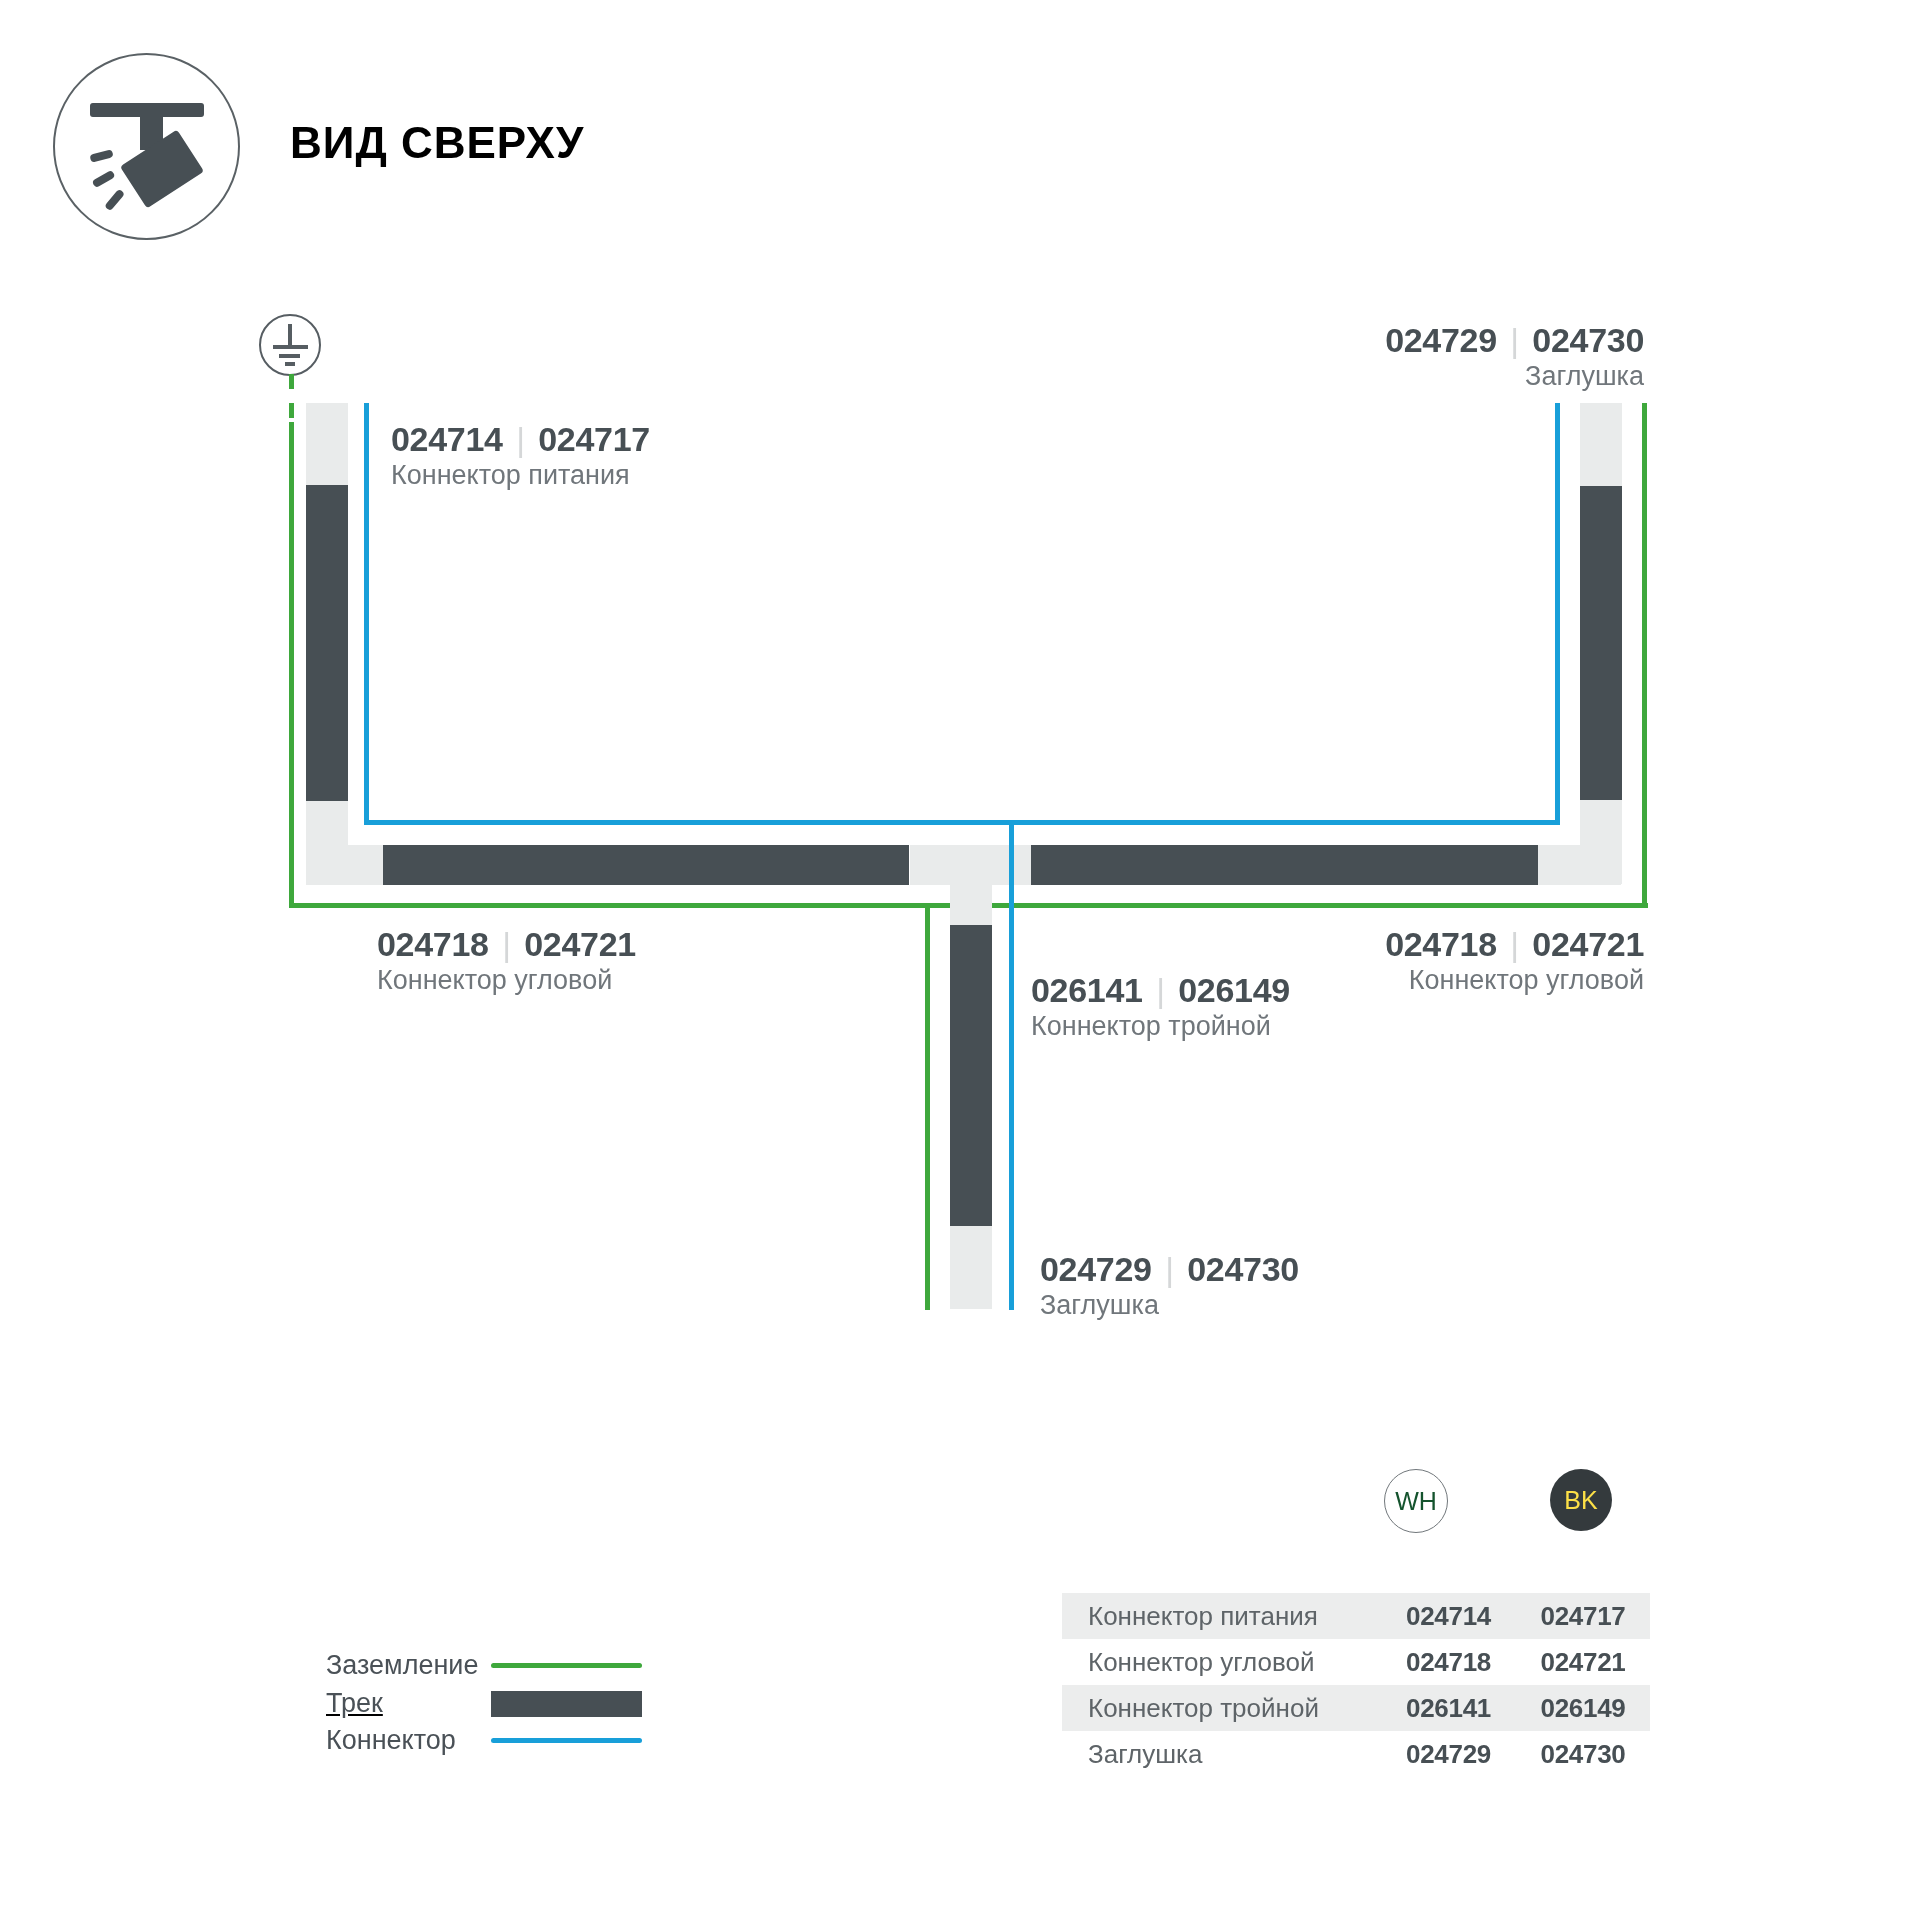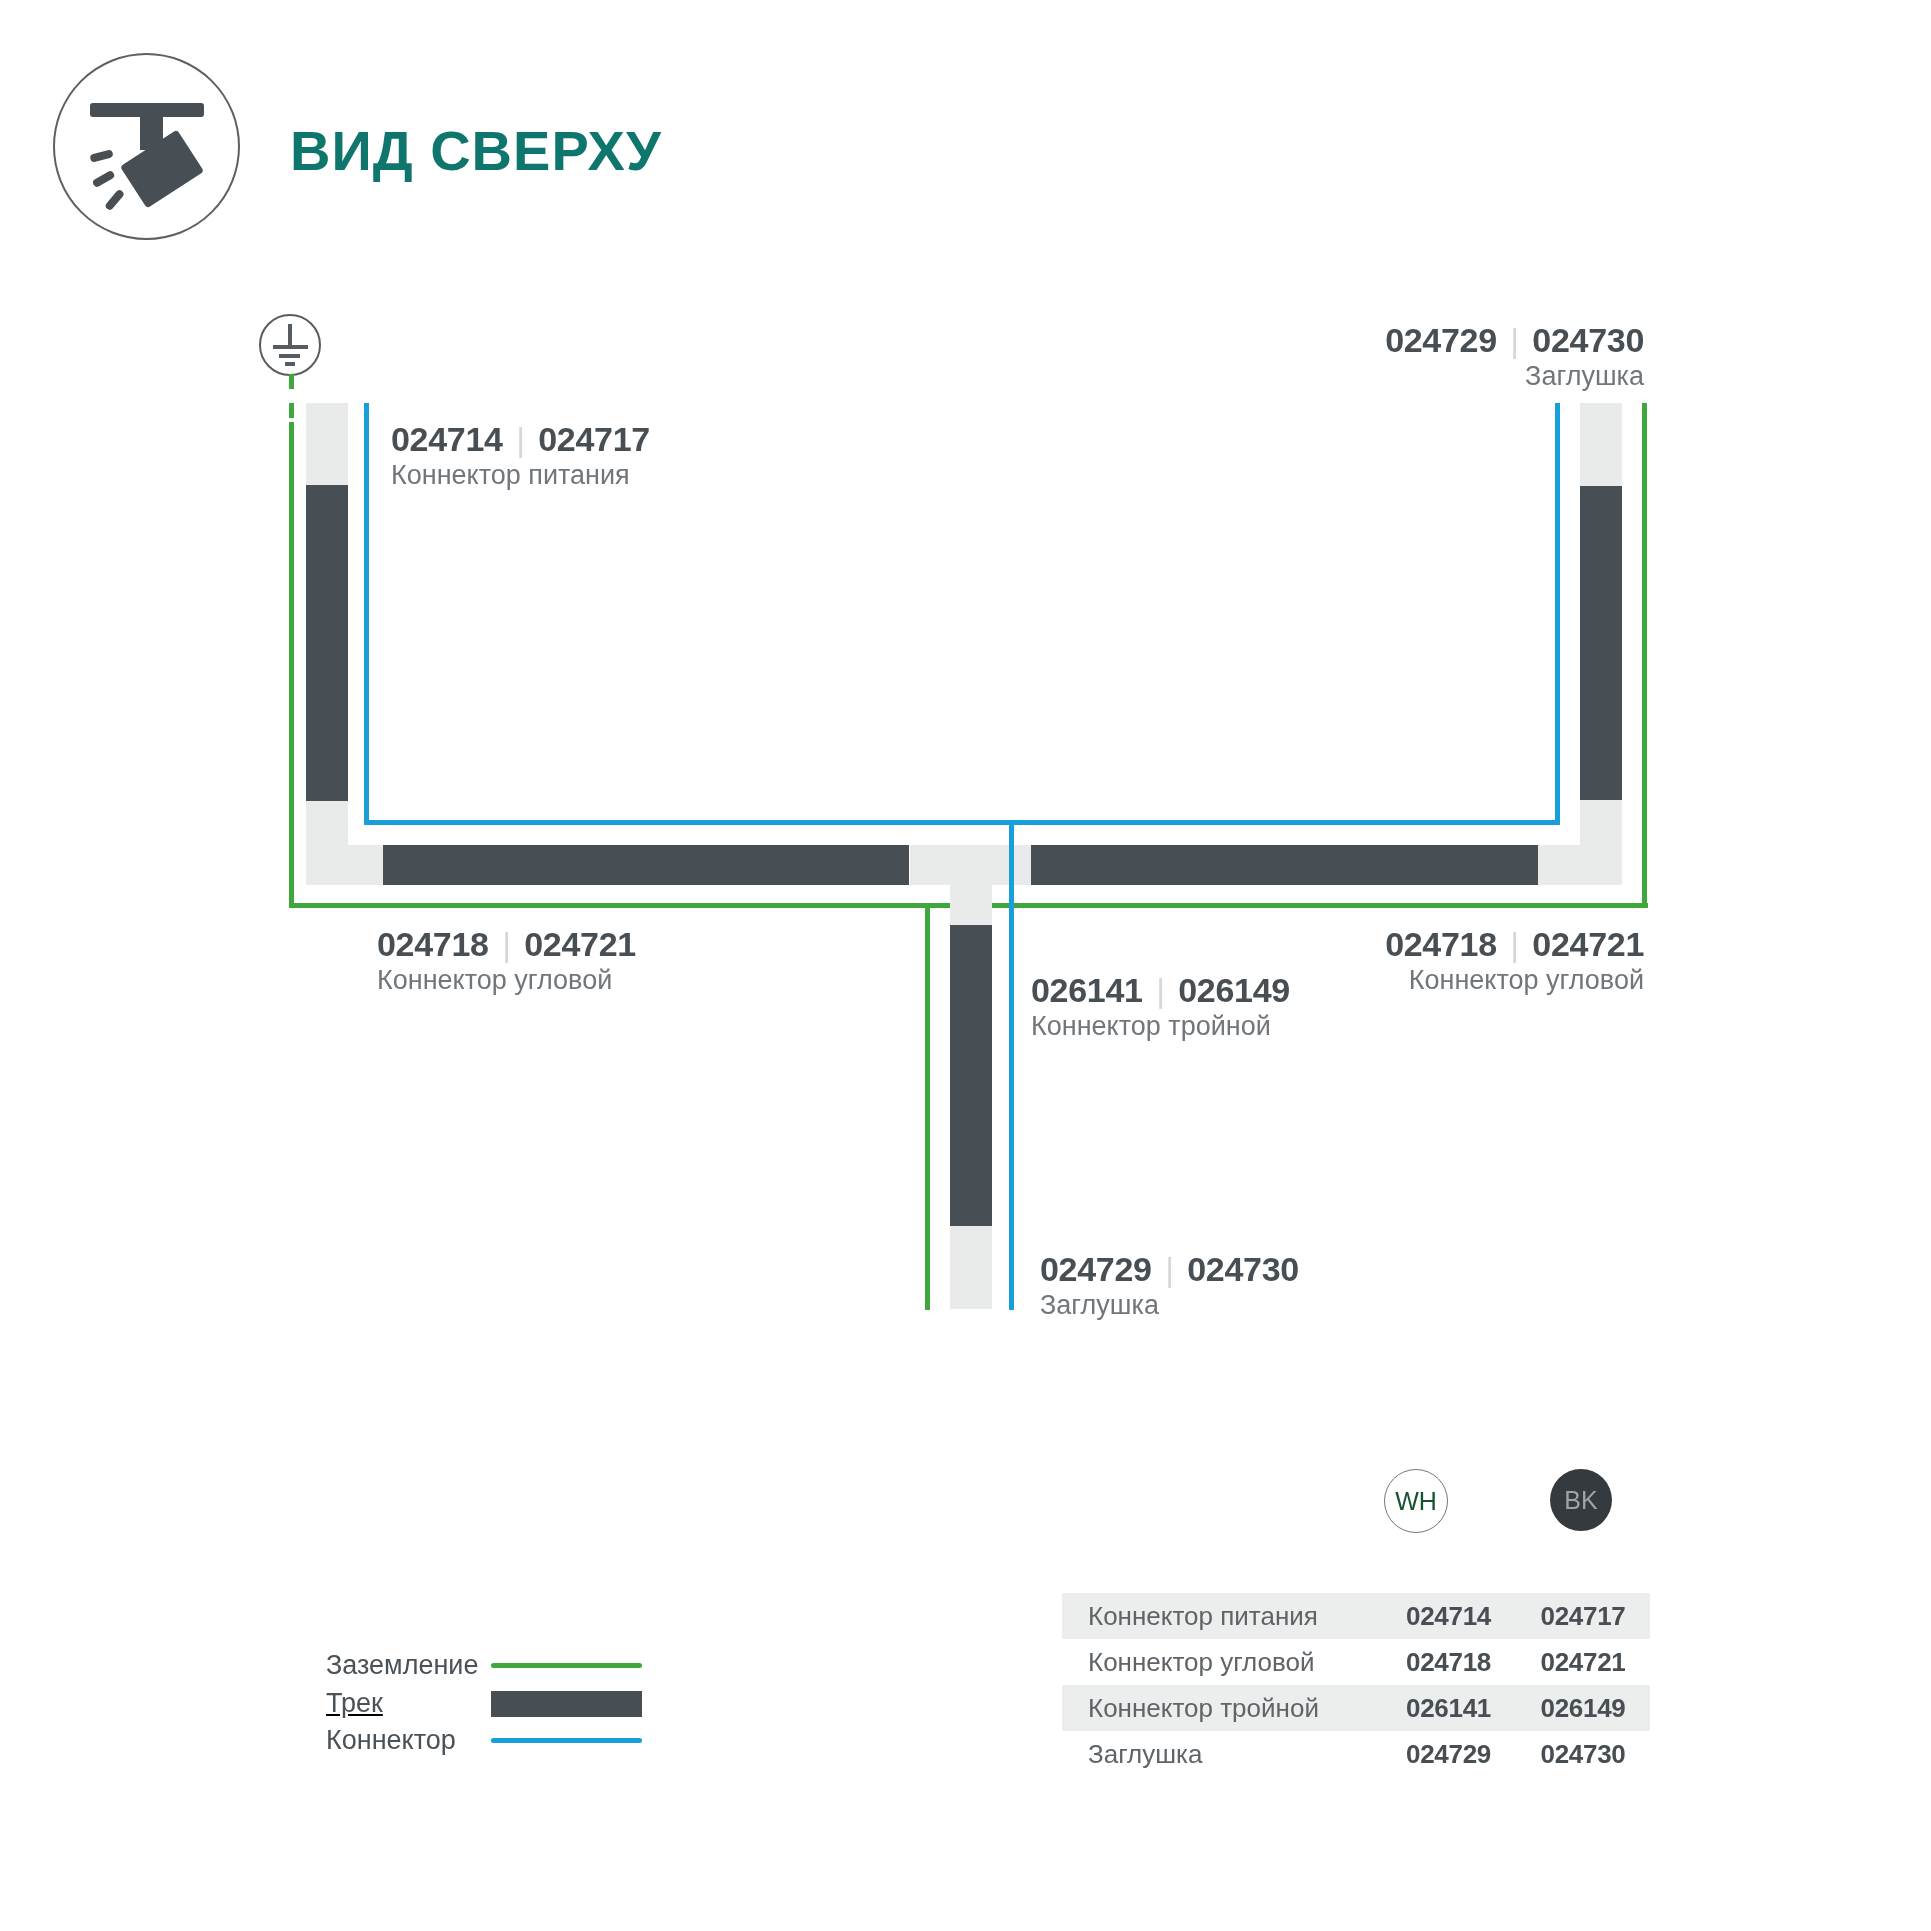--- a/index.html
+++ b/index.html
@@ -11,21 +11,21 @@
   
   .hdr-circle{position:absolute;left:53px;top:53px;width:183px;height:183px;border:2.9px solid #5A6165;border-radius:50%;}
   .hdr-circle .part{position:absolute;background:#474F54;}
   .hi-bar{left:35px;top:48px;width:114px;height:13.5px;border-radius:2.9px;}
   .hi-stem{left:85px;top:60px;width:23px;height:35px;}
   .hi-fixture{left:73px;top:89px;width:68px;height:50px;border-radius:3.9px;transform:rotate(-33deg);}
   .hi-ray{width:23px;height:7.7px;border-radius:3.9px;}
   .hi-ray1{left:35px;top:97px;transform:rotate(-15deg);}
   .hi-ray2{left:37px;top:120px;transform:rotate(-30deg);}
   .hi-ray3{left:48px;top:141px;transform:rotate(-50deg);}
-  .page-title{position:absolute;left:290px;top:118px;font-size:56px;font-weight:bold;color:#0f766e;letter-spacing:1px;white-space:nowrap;}
+  .page-title{position:absolute;left:290px;top:118px;font-size:44px;font-weight:bold;color:#000000;letter-spacing:1px;white-space:nowrap;}
 
   
   .gnd-circle{position:absolute;left:259px;top:314px;width:58px;height:58px;border:2.9px solid #565D62;border-radius:50%;}
   .gnd-circle .p{position:absolute;background:#565D62;}
   .gnd-v{left:27px;top:7.7px;width:3.9px;height:22px;}
   .gnd-b1{left:11.6px;top:29px;width:35px;height:3.9px;}
   .gnd-b2{left:18.3px;top:38px;width:21px;height:3.9px;}
   .gnd-b3{left:24px;top:46px;width:9.7px;height:3.9px;}
 
   
@@ -49,21 +49,21 @@
   .sw{width:151px;}
   .sw-line{height:4.8px;border-radius:2.9px;}
   .sw-ground{background:#3EA83C;}
   .sw-neutral{background:#189FD9;}
   .sw-track{height:26px;background:#474F54;}
 
   
   .badge{position:absolute;top:1469px;width:62px;height:62px;border-radius:50%;
          display:flex;align-items:center;justify-content:center;font-size:25px;z-index:4;}
   .badge-wh{left:1384px;background:#ffffff;border:1.9px solid #71777B;color:#14532d;}
-  .badge-bk{left:1550px;background:#343A3D;color:#a3a3a3;}
+  .badge-bk{left:1550px;background:#343A3D;color:#fde047;}
 
   
   .ptable{position:absolute;left:1062px;top:1593px;width:588px;z-index:4;}
   .trow{display:flex;align-items:center;height:46px;}
   .trow.stripe{background:#ECEDED;}
   .tname{flex:1;padding-left:26px;font-size:26px;color:#5E6468;}
   .tnum{width:135px;text-align:center;font-size:26px;font-weight:bold;color:#474F54;letter-spacing:-0.3px;}
   .tnum.last{width:134px;}
 </style>
 </head>

